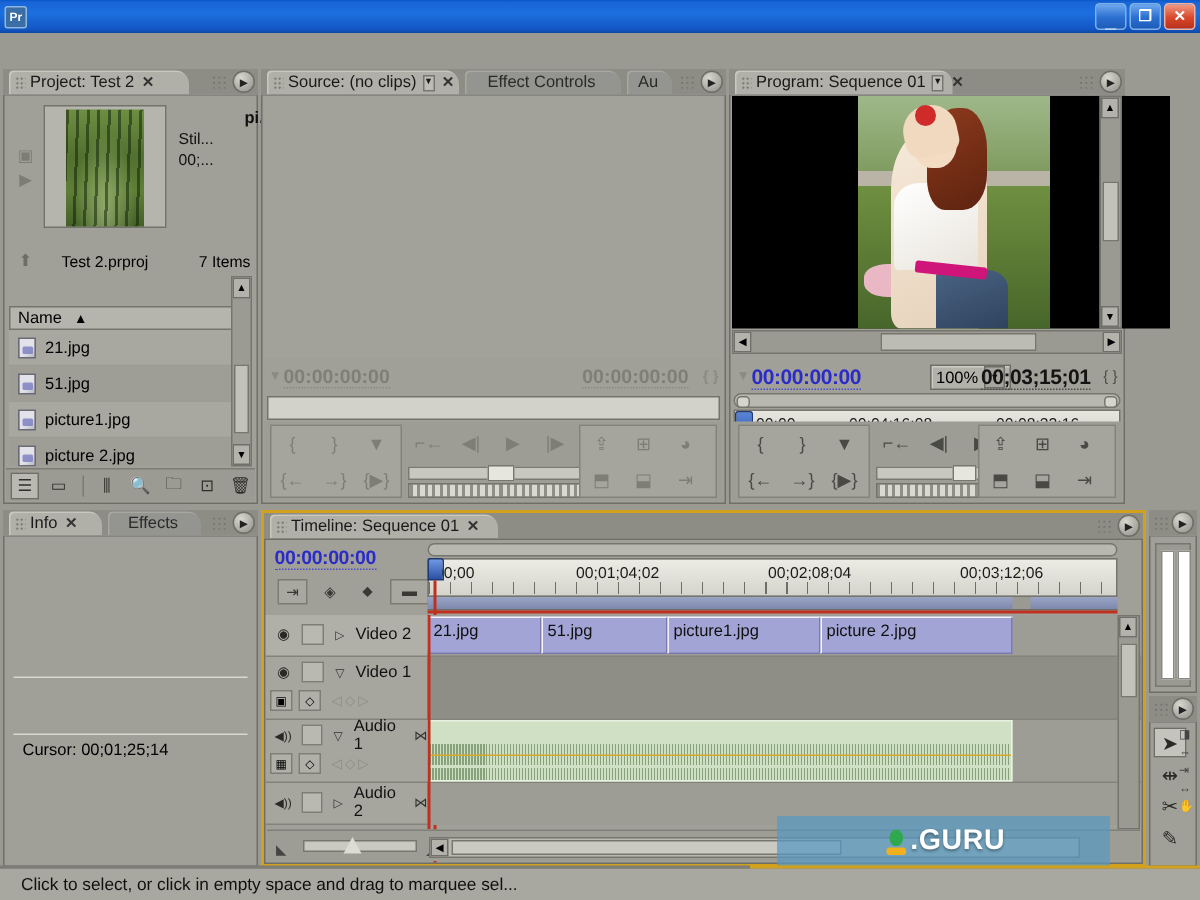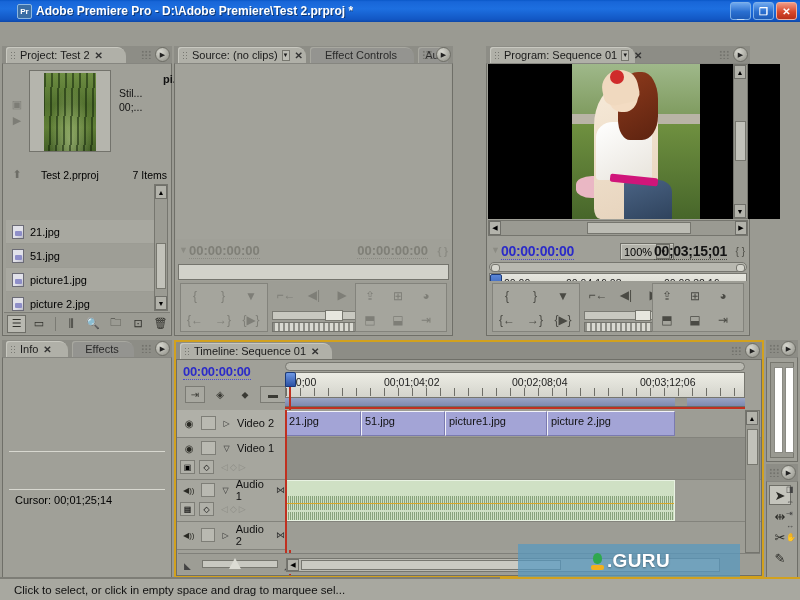--- a/index.html
+++ b/index.html
@@ -10,21 +10,21 @@
     background: #9a9a92;
     color: #000;
     -webkit-font-smoothing: none;
   }
   .app { position:relative; width:800px; height:600px; }
 
   
   .titlebar {
     position:absolute; left:0; top:0; width:800px; height:22px;
     background: linear-gradient(180deg,#0a58c8 0%, #1866d8 8%, #1d6fe0 40%, #1257c4 88%, #0d47a8 100%);
-    display:flex; align-items:center; padding-left:17px;
+    display:flex; align-items:center; padding-left:3px;
   }
   .app-icon {
     width:15px; height:15px; background:#3a6ea5; border:1px solid #8fb8e0;
     color:#fff; font-size:8px; font-weight:bold; text-align:center; line-height:14px;
     margin-right:4px; border-radius:2px;
   }
   .title-text {
     color:#fff; font-size:12px; font-weight:bold;
     text-shadow: 1px 1px 0 rgba(0,0,0,.45);
     white-space:nowrap; overflow:hidden;
@@ -177,21 +177,21 @@
     position:absolute; left:1px; right:1px; bottom:1px; height:22px;
     background:#9b9b93; border-top:1px solid #7d7d76; display:flex; align-items:center; gap:3px;
     padding-left:3px;
   }
   .tbtn { width:20px; height:18px; display:flex; align-items:center; justify-content:center;
           font-size:11px; color:#2f2f2a; }
   .tbtn.pressed { background:#b9b9b1; border:1px solid #6e6e67; }
   .tbdiv { width:1px; height:14px; background:#7a7a73; margin:0 3px; }
 
   
-  #source-panel { left:174px; top:46px; width:279px; height:290px; }
+  #source-panel { left:174px; top:46px; width:310px; height:290px; }
   .mon-screen { position:absolute; left:1px; right:1px; top:0; height:175px; background:#a2a29a; }
   .mon-tcrow {
     position:absolute; left:0; right:0; top:176px; height:22px; display:flex; align-items:center;
     font-size:13px; color:#7f7f77; font-weight:bold;
   }
   .tc-left { margin-left:14px; border-bottom:1px dotted #8a8a82; }
   .tc-right { position:absolute; right:24px; border-bottom:1px dotted #8a8a82; }
   .mon-marker { position:absolute; left:4px; top:5px; font-size:9px; color:#8b8b83; }
   .mon-brace { position:absolute; right:5px; font-size:10px; color:#8b8b83; }
   .mon-slider {
@@ -432,21 +432,20 @@
   .status-accent { position:absolute; left:0; top:-2px; width:500px; height:2px; background:#7d7d76; }
   .status-accent2 { position:absolute; left:500px; top:-2px; right:0; height:2px; background:#d2a11e; }
 </style>
 </head>
 <body>
 
 <div class="app">
 
   <div class="titlebar">
     <div class="app-icon">Pr</div>
-    <div class="title-text">Adobe Premiere Pro - D:\Adobe Premiere\Test 2.prproj *</div>
     <div class="win-btns">
       <div class="win-btn min">
           <i>_</i>
         </div>
       <div class="win-btn">
           <i>❐</i>
         </div>
       <div class="win-btn close">
           <i>✕</i>
         </div>
@@ -481,20 +480,24 @@
         </div>
       </div>
 
       <div class="proj-filerow">
         <div class="up">⬆</div>
         <div class="pname">Test 2.prproj</div>
         <div class="pcount">7 Items</div>
       </div>
 
 
+      <div class="listhdr">
+        <span>Name</span>
+        <span class="sortarrow">▲</span>
+      </div>
 
       <div class="itemlist">
         <div class="item">
           <span class="item-icon"></span>
           <span>21.jpg</span>
         </div>
         <div class="item alt">
           <span class="item-icon"></span>
           <span>51.jpg</span>
         </div>

